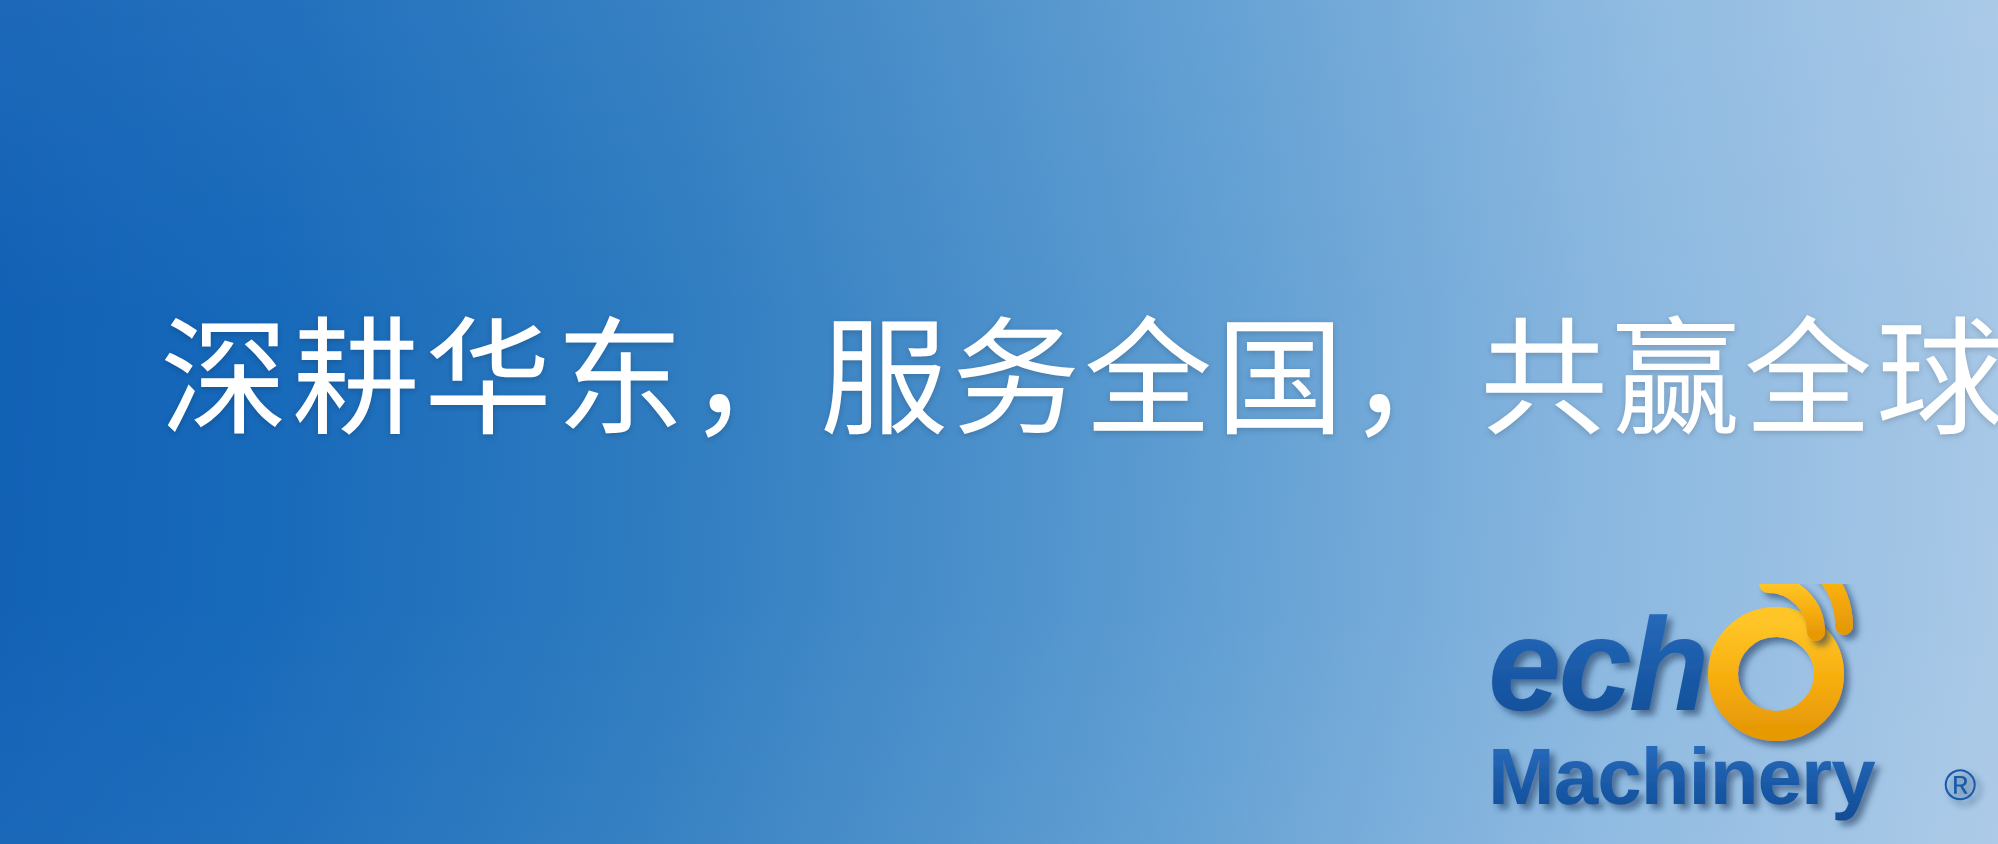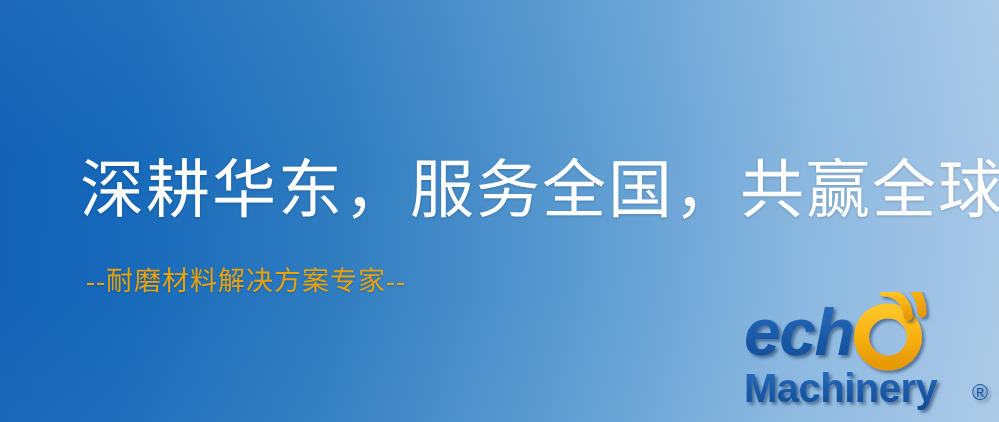--- a/index.html
+++ b/index.html
@@ -80,21 +80,20 @@
   }
   .logo svg { display: block; width: 100%; height: 100%; }
 </style>
 </head>
 <body>
 
 <div class="banner">
 
   <div class="headline">深耕华东，服务全国，共赢全球</div>
 
-  <div class="subtitle">--耐磨材料解决方案专家--</div>
 
   <div class="logo">
     <svg viewBox="0 0 256 128" xmlns="http://www.w3.org/2000/svg" aria-hidden="true">
       <defs>
         <filter id="logoShadow" x="-25%" y="-25%" width="160%" height="170%">
           <feDropShadow dx="2.5" dy="2.5" stdDeviation="1.6" flood-color="#0d2e55" flood-opacity="0.55"></feDropShadow>
         </filter>
         <linearGradient id="goldGrad" x1="0" y1="0" x2="0" y2="1">
           <stop offset="0%" stop-color="#ffc528"></stop>
           <stop offset="55%" stop-color="#f7ae0e"></stop>

